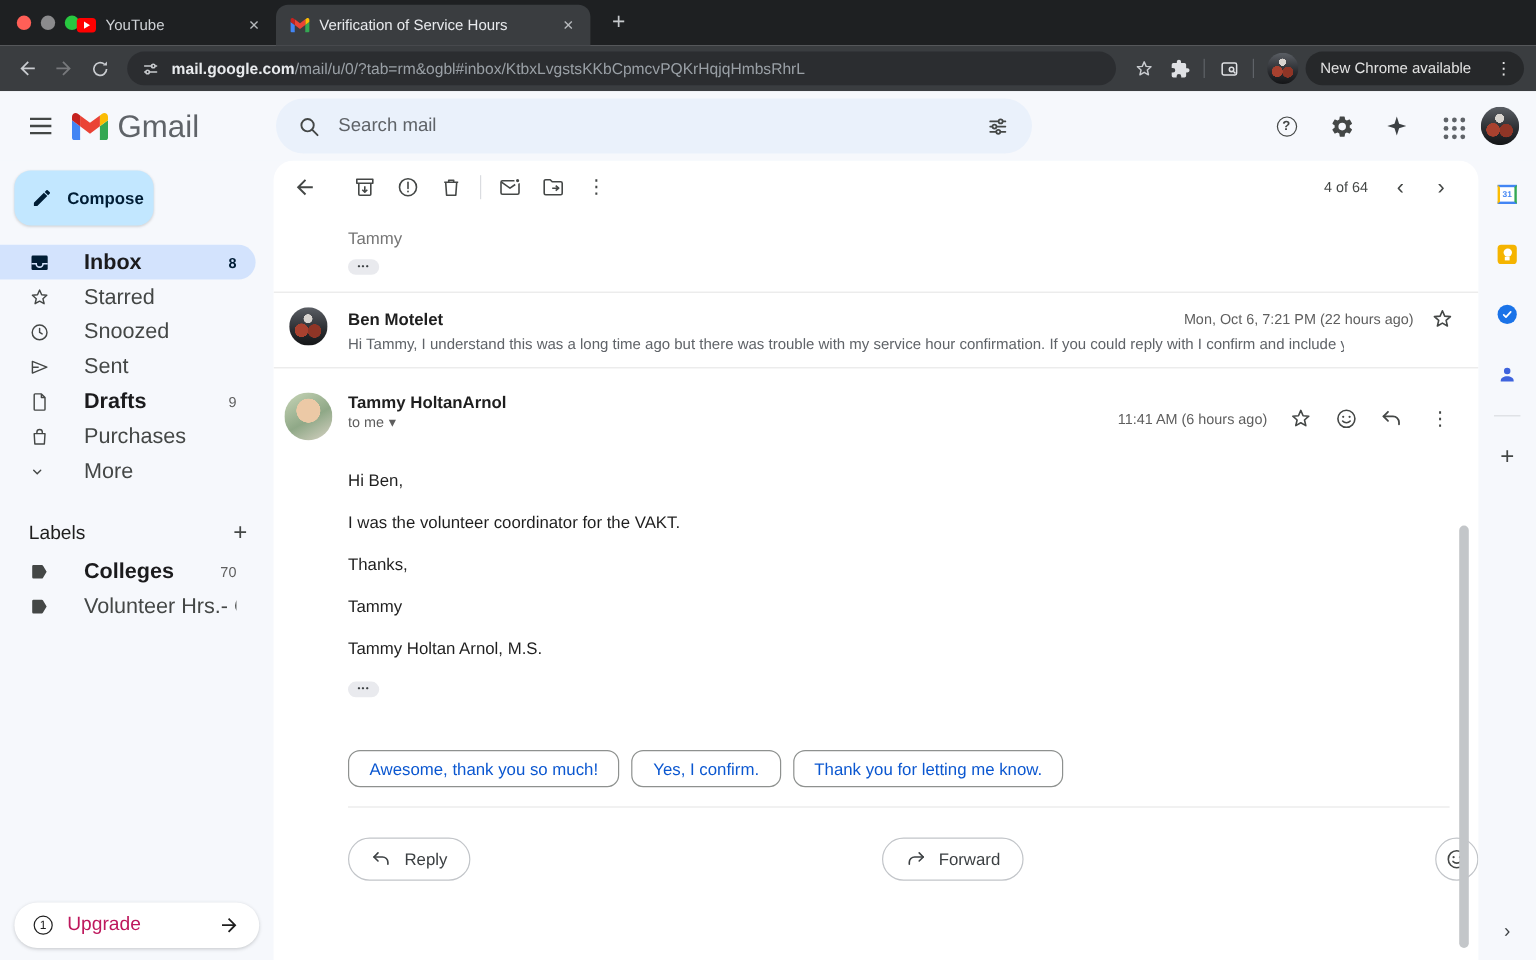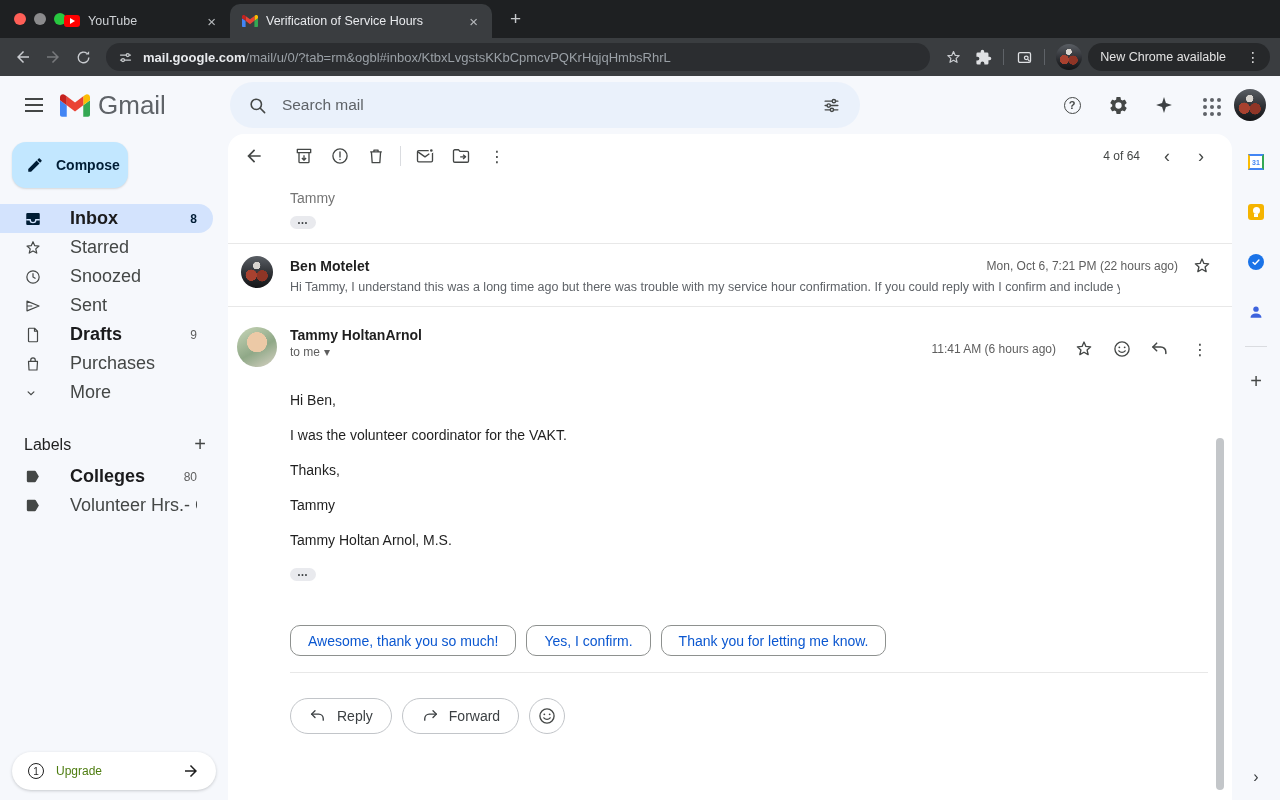--- a/index.html
+++ b/index.html
@@ -66,21 +66,21 @@
   .nav-item .ni { width:20px; margin-right:26px; color:#444746; flex:0 0 auto; }
   .nav-label { font-size:18px; flex:1; white-space:nowrap; overflow:hidden; }
   .nav-item.selected .nav-label, .nav-item.bold .nav-label { font-weight:bold; color:#1b1b1d; }
   .nav-count { font-size:12px; color:#5e5e5e; }
   .nav-item.selected .nav-count { font-weight:bold; color:#001d35; }
   .labels-head { display:flex; align-items:center; margin:26px 16px 6px 24px; }
   .labels-title { font-size:16px; color:#1f1f1f; flex:1; }
   .labels-add { font-size:20px; color:#444746; padding:0 6px; }
   .upgrade { position:absolute; left:12px; bottom:10px; width:204px; height:38px; background:#fff; border-radius:19px; display:flex; align-items:center; gap:12px; padding:0 16px; box-shadow:0 1px 3px rgba(60,64,67,.25); }
   .one-circle { width:16px; height:16px; border:1.6px solid #1f1f1f; border-radius:50%; display:flex; align-items:center; justify-content:center; font-size:10px; color:#1f1f1f; flex:0 0 auto; }
-  .upgrade-label { flex:1; font-size:12px; color:#4d7c0f; }
+  .upgrade-label { flex:1; font-size:16px; color:#be185d; }
 
   
   .card { width:1004px; background:#fff; border-radius:16px 16px 0 0; position:relative; overflow:hidden; flex:0 0 auto; }
   .mail-toolbar { height:44px; display:flex; align-items:center; padding:0 14px 0 8px; }
   .tool-btn { width:36px; height:36px; display:flex; align-items:center; justify-content:center; border-radius:50%; color:#444746; flex:0 0 auto; }
   .tool-sep { width:1px; height:20px; background:#dadce0; margin:0 6px; }
   .pager { margin-left:auto; display:flex; align-items:center; }
   .pager-text { font-size:12px; color:#444746; margin-right:10px; }
   .chev { font-size:18px; color:#444746; width:34px; height:34px; display:flex; align-items:center; justify-content:center; border-radius:50%; }
 
@@ -113,21 +113,21 @@
   .meta-right { margin-left:auto; display:flex; align-items:center; gap:18px; padding-top:4px; }
   .dots-v { font-size:16px; color:#444746; }
 
   .msg-body { margin:26px 0 0 62px; font-size:14px; color:#1f1f1f; line-height:15px; }
   .msg-body p { margin:0 0 20px 0; }
 
   .smart-row { margin:44px 0 0 62px; display:flex; gap:10px; }
   .smart-chip { height:31px; display:flex; align-items:center; padding:0 17px; border:1px solid #8e918f; border-radius:10px; color:#0b57d0; font-size:14px; font-weight:500; background:#fff; }
 
   .action-divider { margin:16px 24px 0 62px; }
-  .action-row { margin:25px 0 0 62px; display:flex; align-items:center; gap:10px; }
+  .action-row { margin:25px 0 0 62px; display:flex; align-items:center; gap:10px;justify-content:space-between; }
   .pill-btn { height:36px; display:flex; align-items:center; gap:10px; padding:0 18px; border:1px solid #c2c5c9; border-radius:18px; color:#3c4043; font-size:14px; background:#fff; }
   .emoji-btn { width:36px; height:36px; border:1px solid #c2c5c9; border-radius:50%; display:flex; align-items:center; justify-content:center; color:#444746; background:#fff; }
 
   .scroll-thumb { position:absolute; right:8px; top:304px; width:8px; height:352px; background:#c3c6c9; border-radius:4px; }
 
   
   .rightbar { width:48px; display:flex; flex-direction:column; align-items:center; padding-top:12px; gap:18px; position:relative; flex:0 0 auto; }
   .rail-btn { width:32px; height:32px; display:flex; align-items:center; justify-content:center; border-radius:50%; }
   .cal-icon { width:16px; height:16px; background:#fff; border-top:2.5px solid #4285f4; border-left:2.5px solid #fbbc04; border-right:2.5px solid #34a853; border-bottom:2.5px solid #4285f4; display:flex; align-items:center; justify-content:center; }
   .cal-num { font-size:7px; font-weight:bold; color:#4285f4; }
@@ -365,21 +365,21 @@
       <span class="labels-title">Labels</span>
       <span class="labels-add">+</span>
     </div>
     <div class="nav-item bold">
       <span class="ni">
         <svg width="17" height="17" viewBox="0 0 24 24">
             <path fill="#444746" d="M4 5.5A1.5 1.5 0 0 1 5.5 4h9.8c.5 0 1 .25 1.3.67L21 12l-4.4 7.33c-.3.42-.8.67-1.3.67H5.5A1.5 1.5 0 0 1 4 18.5z"></path>
           </svg>
       </span>
       <span class="nav-label">Colleges</span>
-      <span class="nav-count">80</span>
+      <span class="nav-count">70</span>
     </div>
     <div class="nav-item">
       <span class="ni">
         <svg width="17" height="17" viewBox="0 0 24 24">
             <path fill="#444746" d="M4 5.5A1.5 1.5 0 0 1 5.5 4h9.8c.5 0 1 .25 1.3.67L21 12l-4.4 7.33c-.3.42-.8.67-1.3.67H5.5A1.5 1.5 0 0 1 4 18.5z"></path>
           </svg>
       </span>
       <span class="nav-label">Volunteer Hrs.- Confirm...</span>
       <span class="nav-count"></span>
     </div>

